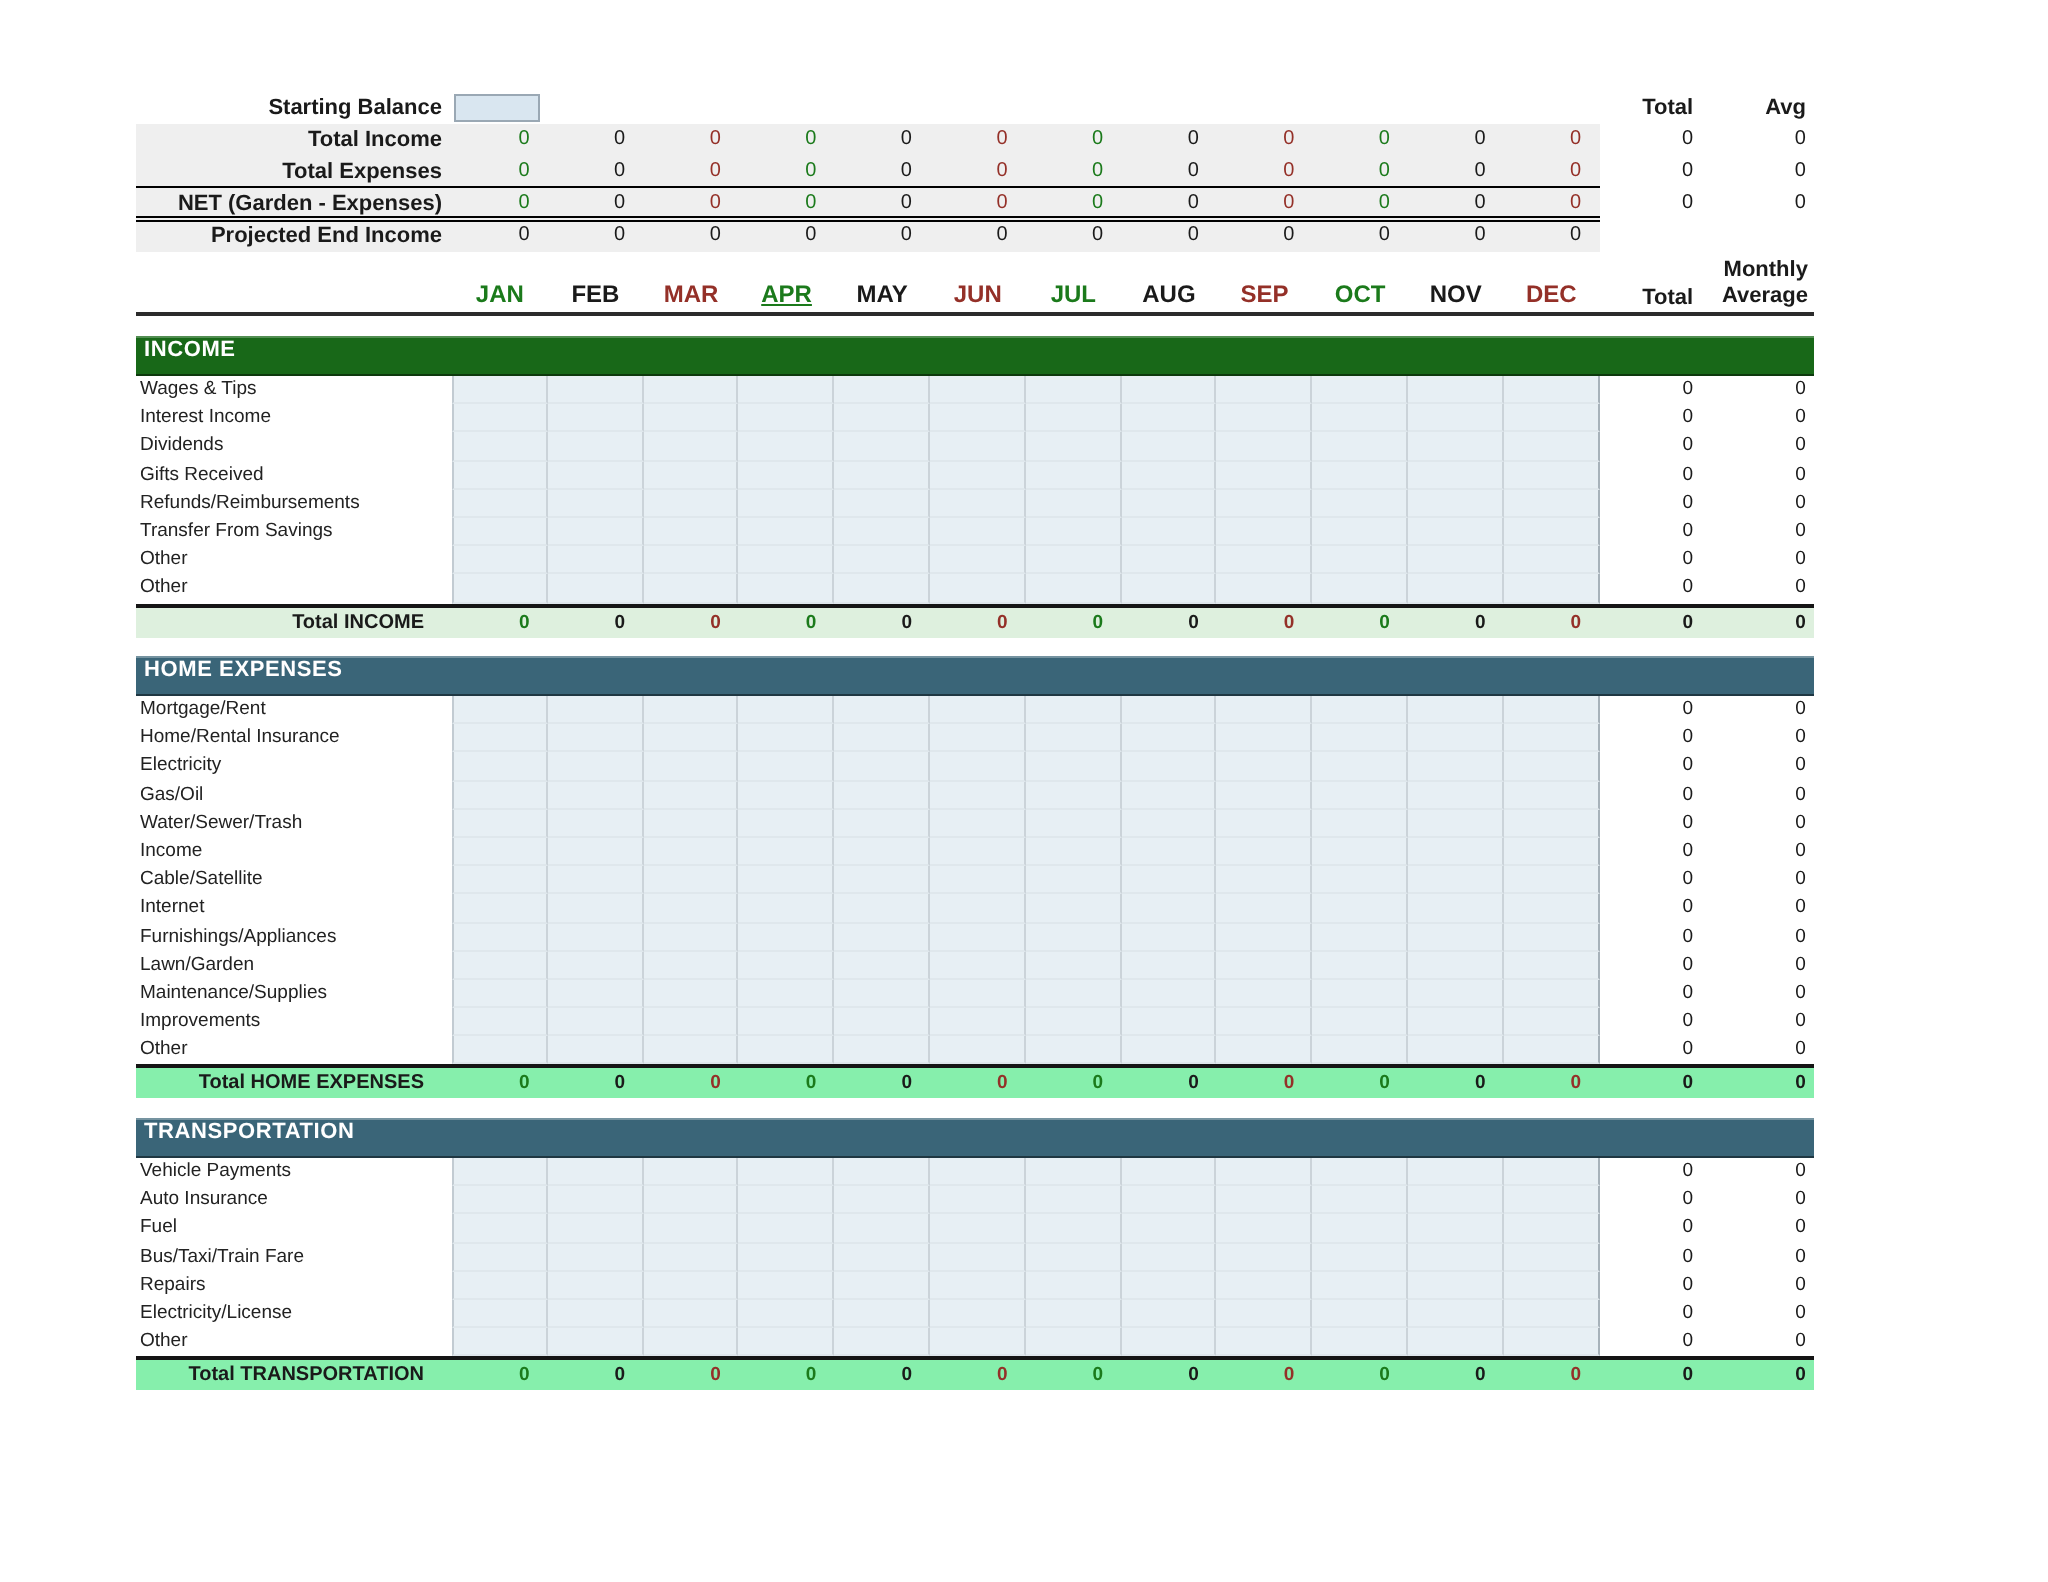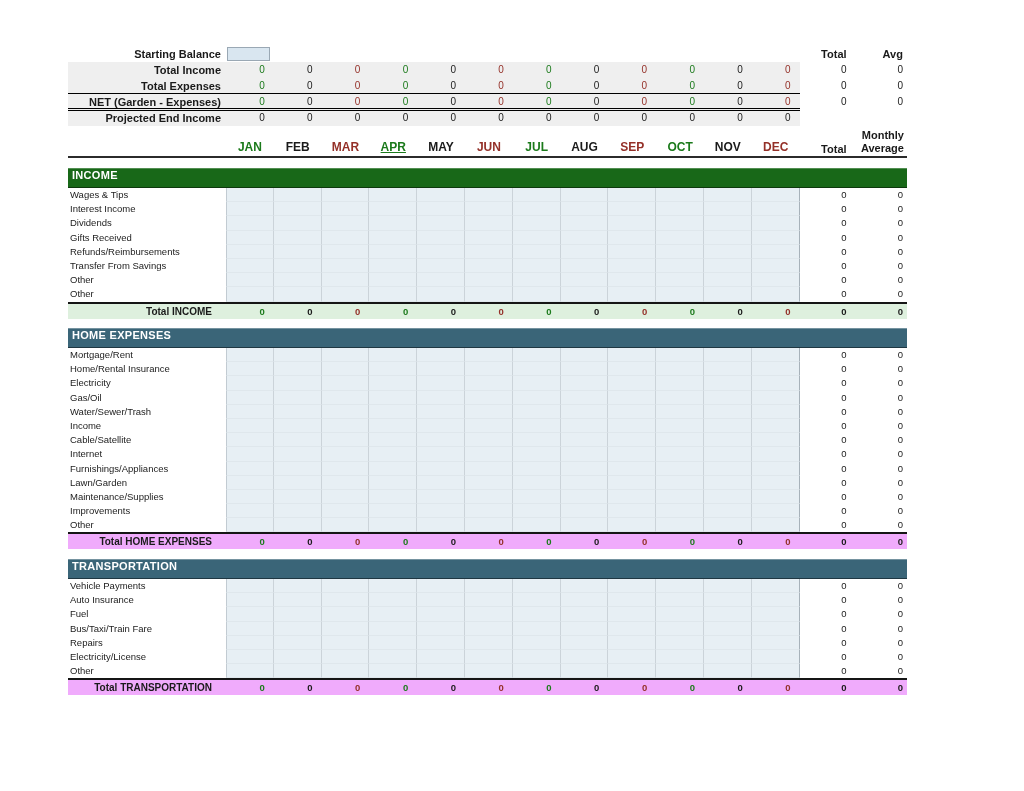--- a/index.html
+++ b/index.html
@@ -48,21 +48,21 @@
 
   .drow { height:14.2px; }
   .rowlabel { font-size:9.5px; line-height:14.2px; padding-left:2px; white-space:nowrap; color:#222; overflow:hidden; }
   .mcell { background:#e7eff4; border-right:1px solid #cbd3d9; border-bottom:1px solid #dfe7ec; box-sizing:border-box; }
   .mcell.first { border-left:1px solid #c2cbd2; }
   .mcell.last { border-right:1px solid #a7b2ba; }
   .dval { font-size:9.5px; line-height:14.2px; text-align:right; }
 
   .trow { height:15px; border-top:2px solid #151515; }
   .t-income { background:#def0de; }
-  .t-expense { background:#f0abfc; }
+  .t-expense { background:#86efac; }
   .tlabel { font-size:10px; font-weight:bold; line-height:15px; text-align:right; padding-right:14px; white-space:nowrap; }
   .tval { font-size:9.5px; font-weight:bold; line-height:15px; text-align:right; padding-right:9px; }
   .tval.tcol { padding-right:13px; } .tval.acol { padding-right:4px; }
 </style>
 </head>
 <body>
 
 <div class="page">
   <div class="sheet">
 

